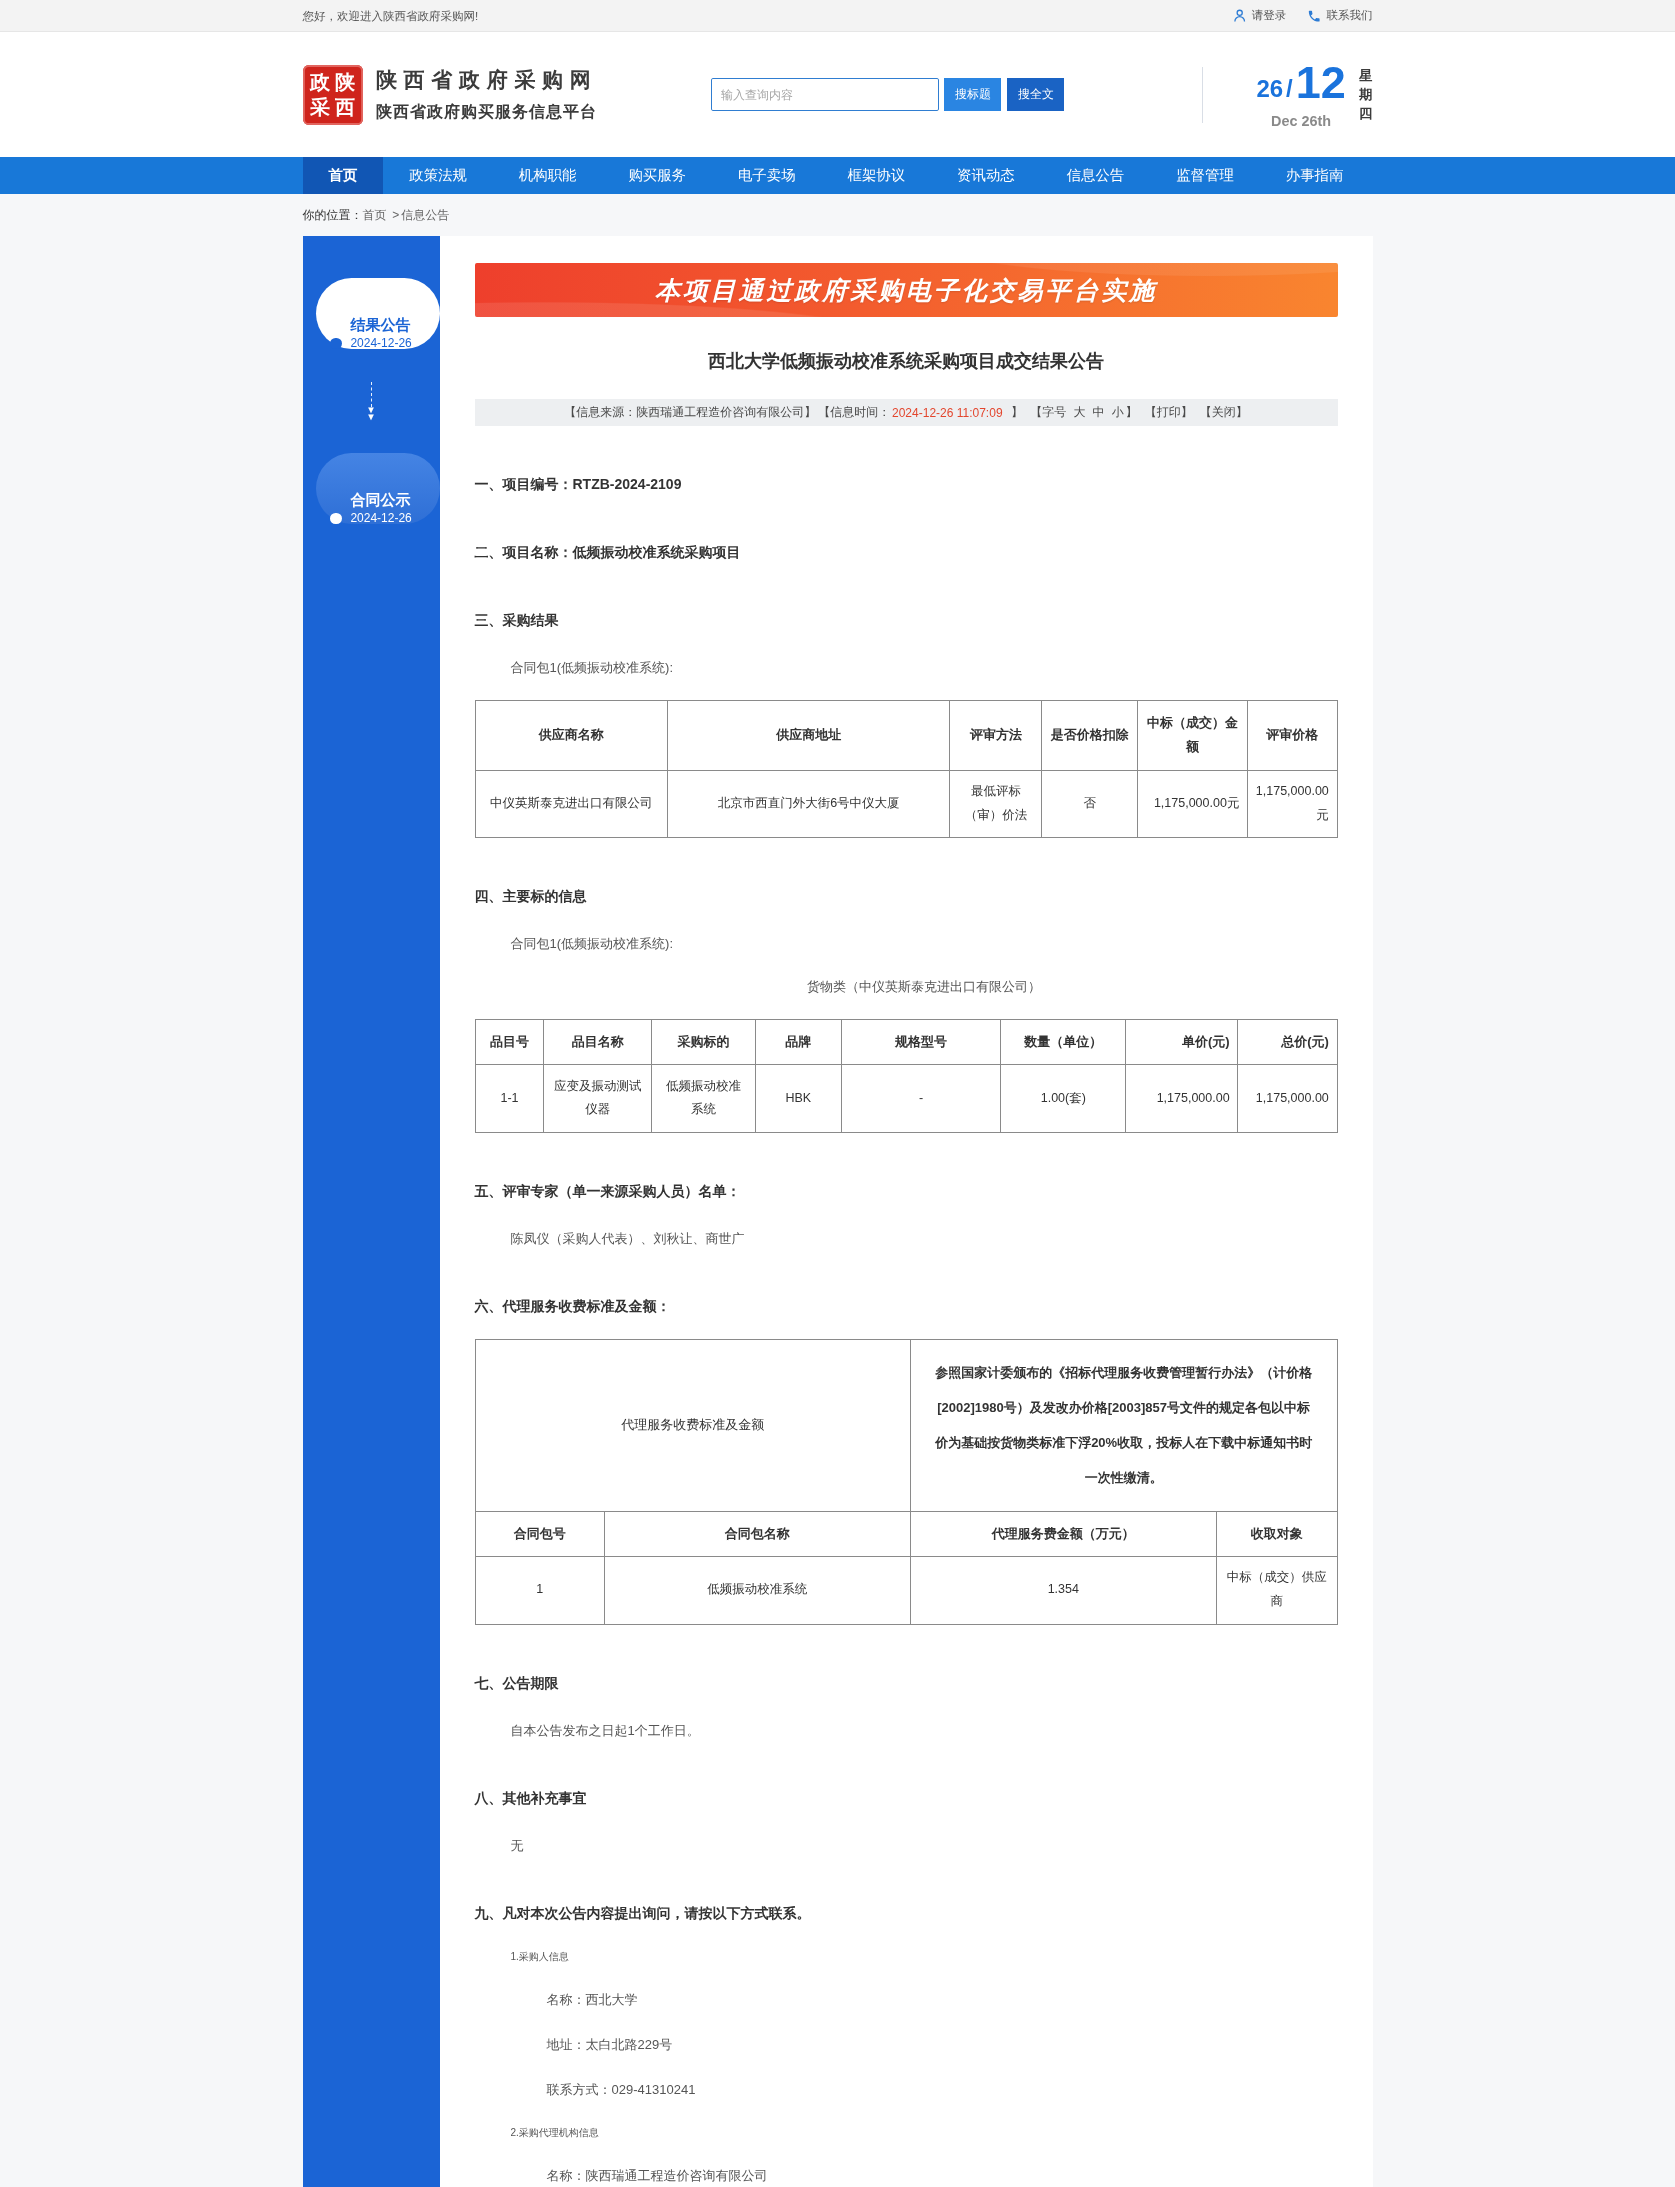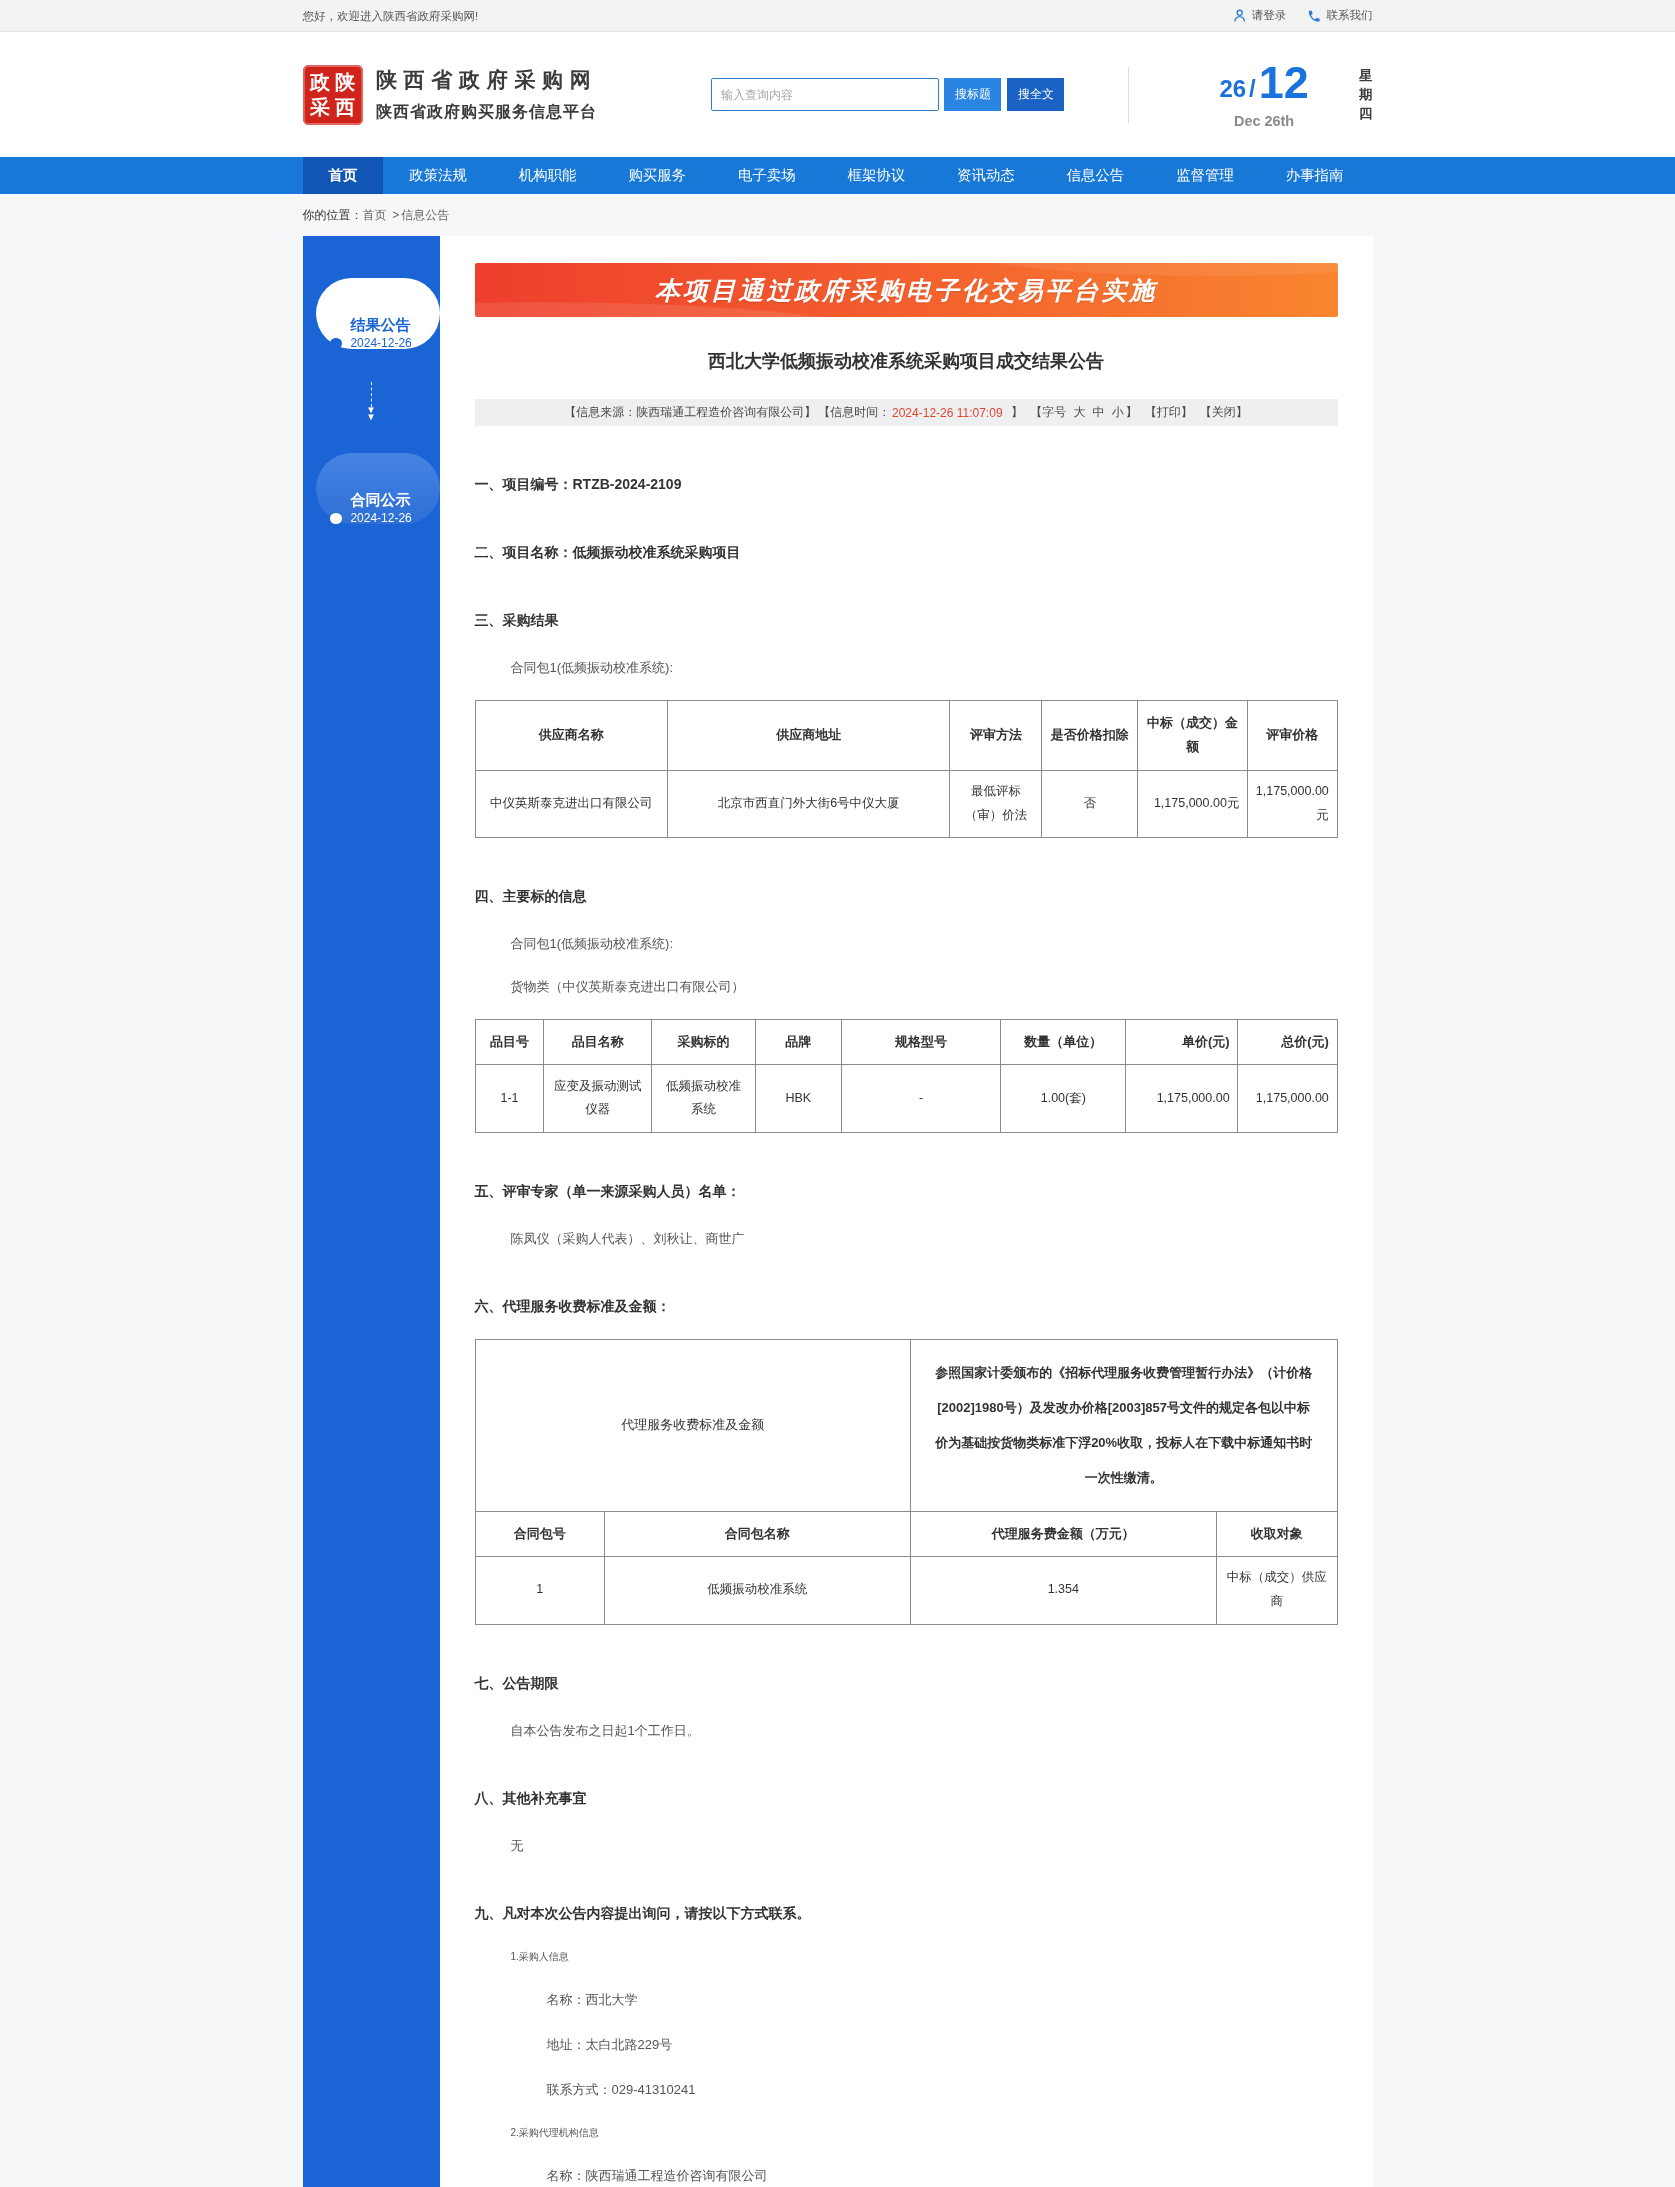--- a/index.html
+++ b/index.html
@@ -40,21 +40,21 @@
     font-family: inherit;
   }
   .search-input::placeholder { color: #a5a5a5; }
   .search-btn {
     height: 33px; padding: 0 10.6px; border: none; color: #fff; font-size: 12px;
     cursor: pointer; font-family: inherit;
   }
   .btn-title { background: #2a85e2; margin-left: 5.8px; }
   .btn-full  { background: #1a63c4; margin-left: 5.8px; }
 
-  .date-block { margin-left: auto; display: flex; align-items: center; gap: 37px; }
+  .date-block { margin-left: auto; display: flex; align-items: center; }
   .date-divider { width: 1px; height: 56px; background: #d9dee6; margin-right: 54px; }
   .date-main { display: flex; flex-direction: column; align-items: center; }
   .date-nums { display: flex; align-items: flex-end; line-height: 1; }
   .date-day { font-size: 24px; font-weight: bold; color: #1a73dc; padding-bottom: 3.8px; }
   .date-slash { font-size: 24px; font-weight: bold; color: #1a73dc; padding: 0 2.9px 3.8px 2.9px; }
   .date-month { font-size: 45px; font-weight: bold; color: #1a73dc; }
   .date-en { font-size: 14.4px; font-weight: bold; color: #8a8a8a; margin-top: 8.6px; }
   .date-week { display: flex; flex-direction: column; margin-left: 13.4px; gap: 5.8px; }
   .date-week span { font-size: 13.4px; font-weight: bold; color: #3b3b3b; line-height: 1; }
 
@@ -116,21 +116,21 @@
   .meta-bar {
     margin-top: 26px; height: 27px; background: #edeff1;
     display: flex; align-items: center; justify-content: center;
     font-size: 12px; color: #4a4a4a; gap: 1.9px; white-space: pre;
   }
   .meta-red { color: #e3462e; }
   .meta-act { cursor: pointer; }
 
   .sec-h { margin-top: 50px; font-size: 14px; font-weight: bold; color: #333; }
   .sub-line { margin: 29px 0 0 36px; font-size: 13px; color: #555; }
-  .sub-line2 { margin: 25px 0 0 36px; font-size: 13px; color: #555; }
+  .sub-line2 { margin: 25px 0 0 36px; font-size: 13px; color: #555; text-align: center; }
 
   table { width: 100%; margin-top: 23px; border-collapse: collapse; }
   th, td { border: 1px solid #8a8a8a; text-align: center; padding: 9.6px 7.7px; color: #333; line-height: 1.9; }
   th { font-size: 13px; font-weight: bold; }
   td { font-size: 12.5px; }
   .t1 th { height: 56px; } .t1 td { height: 60px; }
   .num-r { text-align: right; padding-right: 7.7px; }
   .t3 .merged-label { font-size: 13px; }
   .t3 .merged-text { text-align: center; font-size: 13px; padding: 15.4px 21px; line-height: 2.7; font-weight: bold; }
   .t3 th, .t3 td { height: 44px; }

